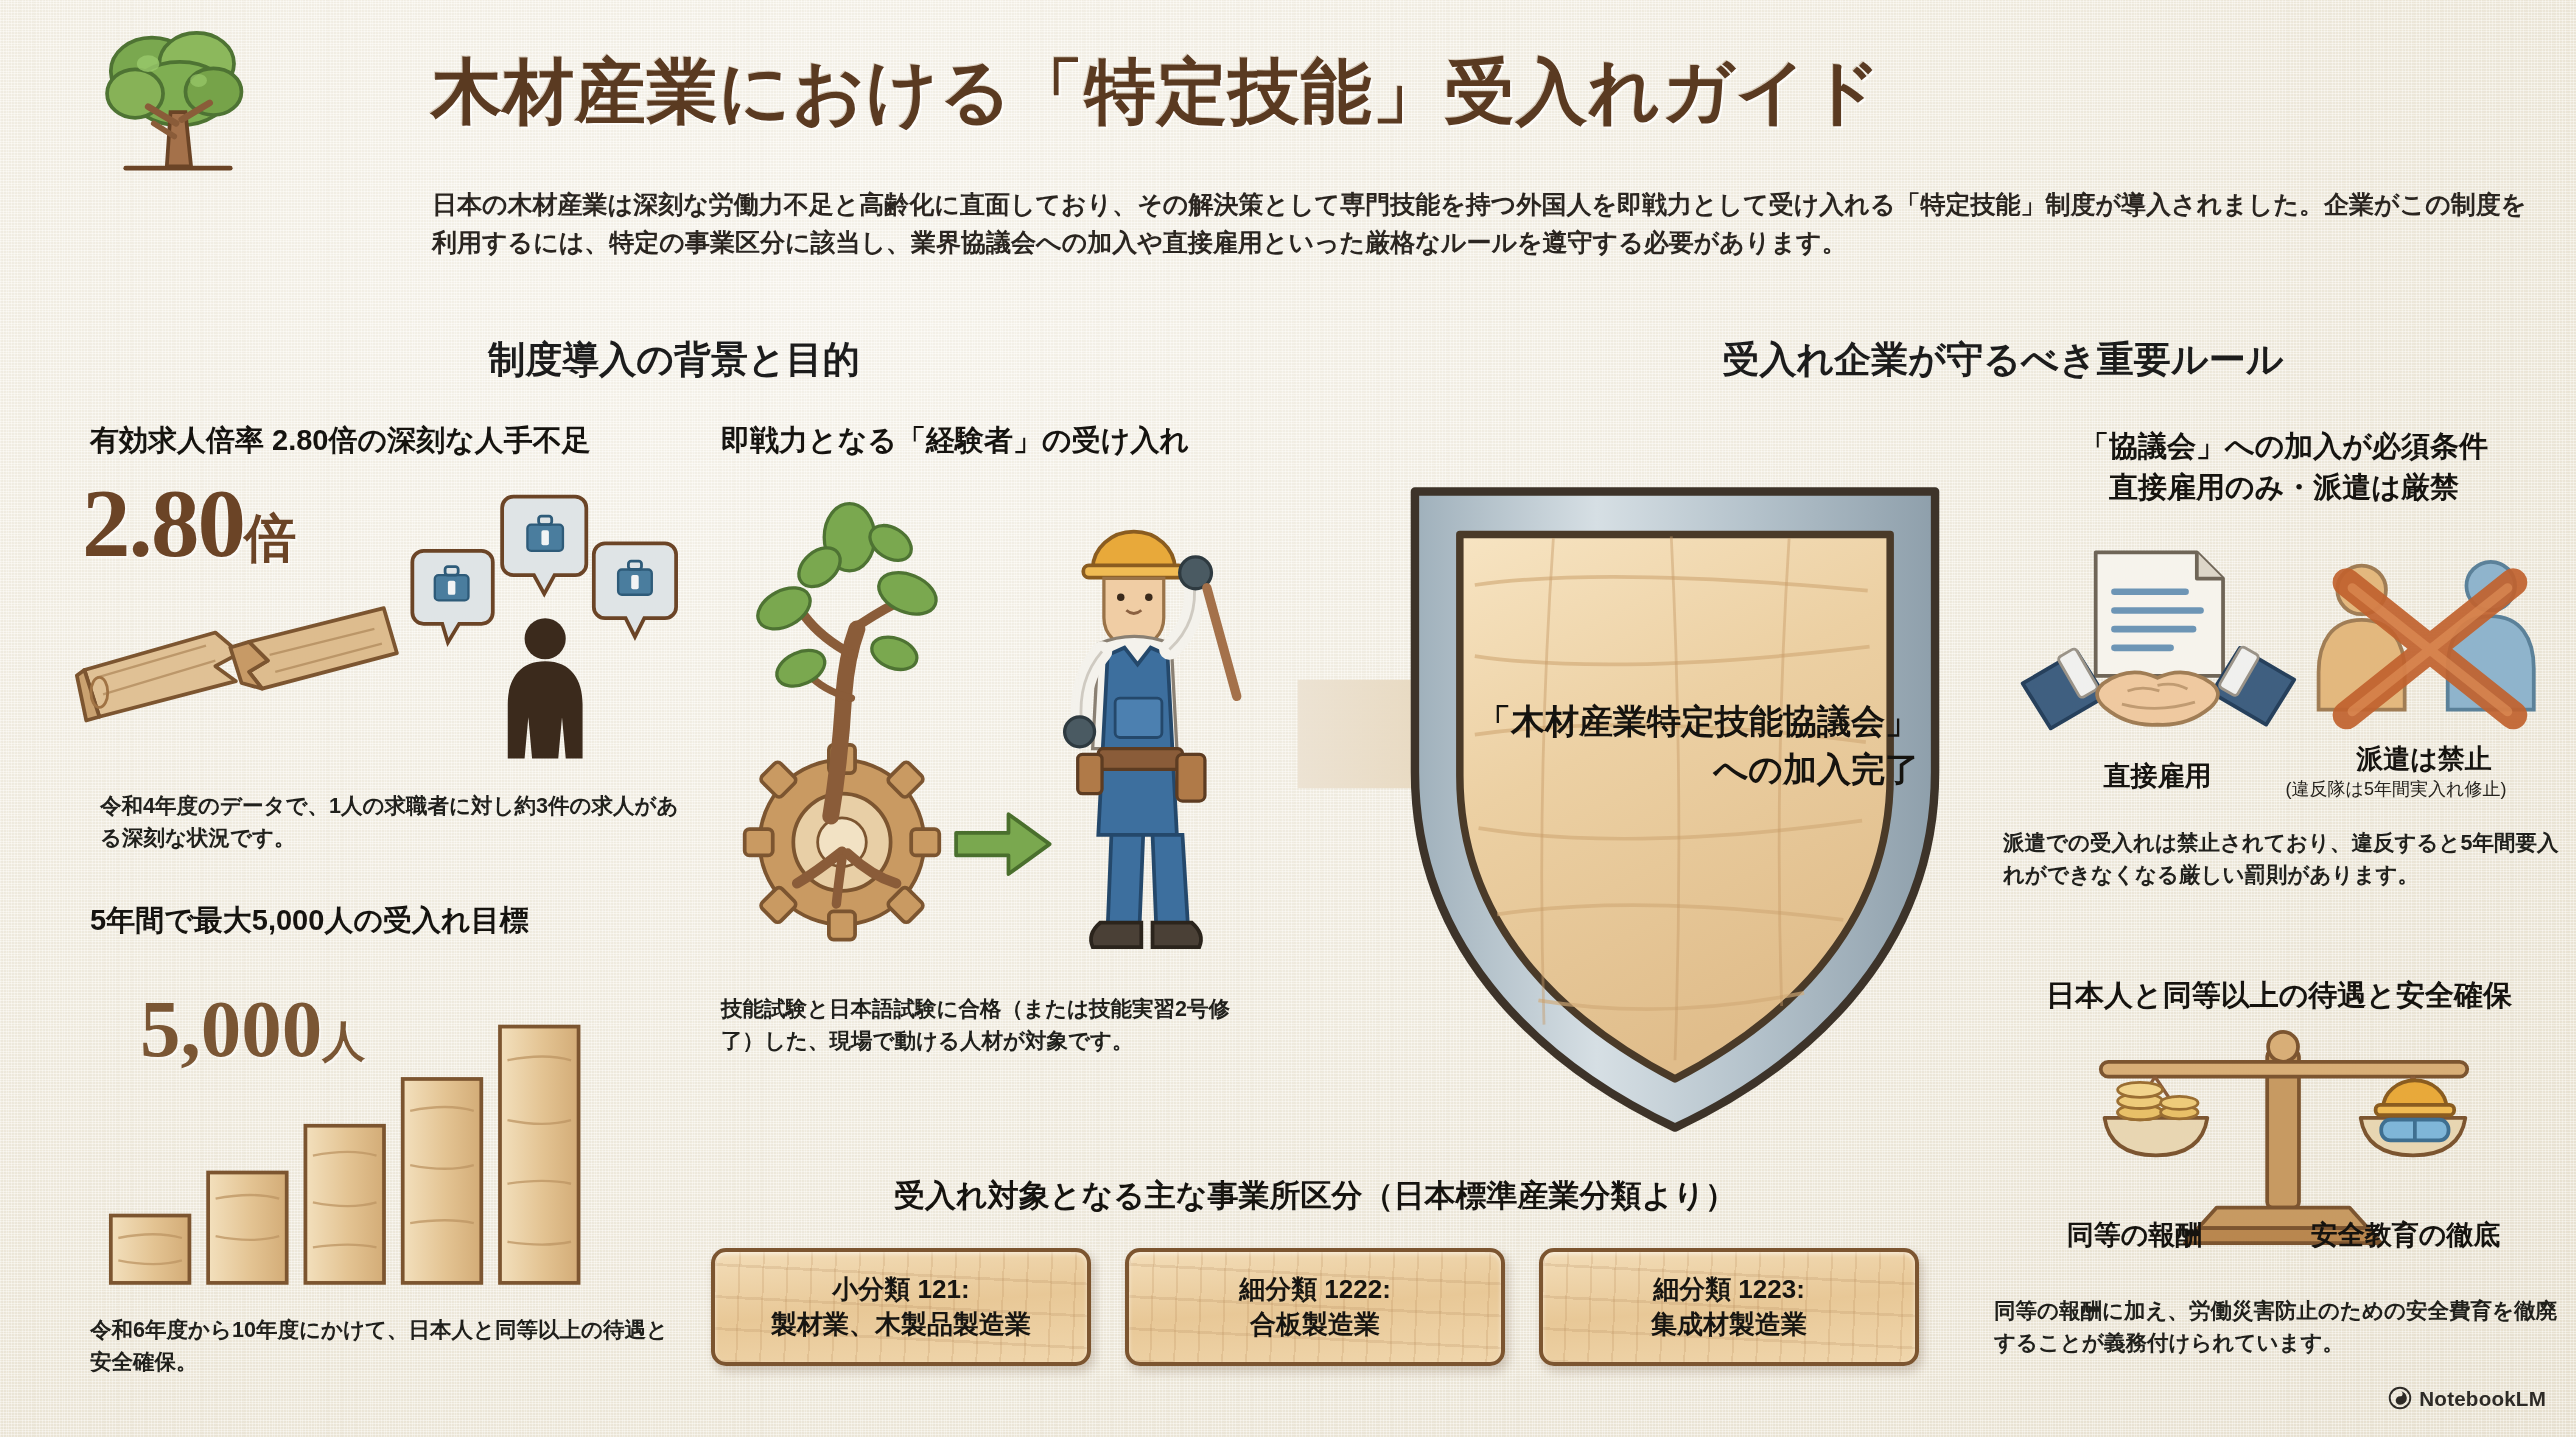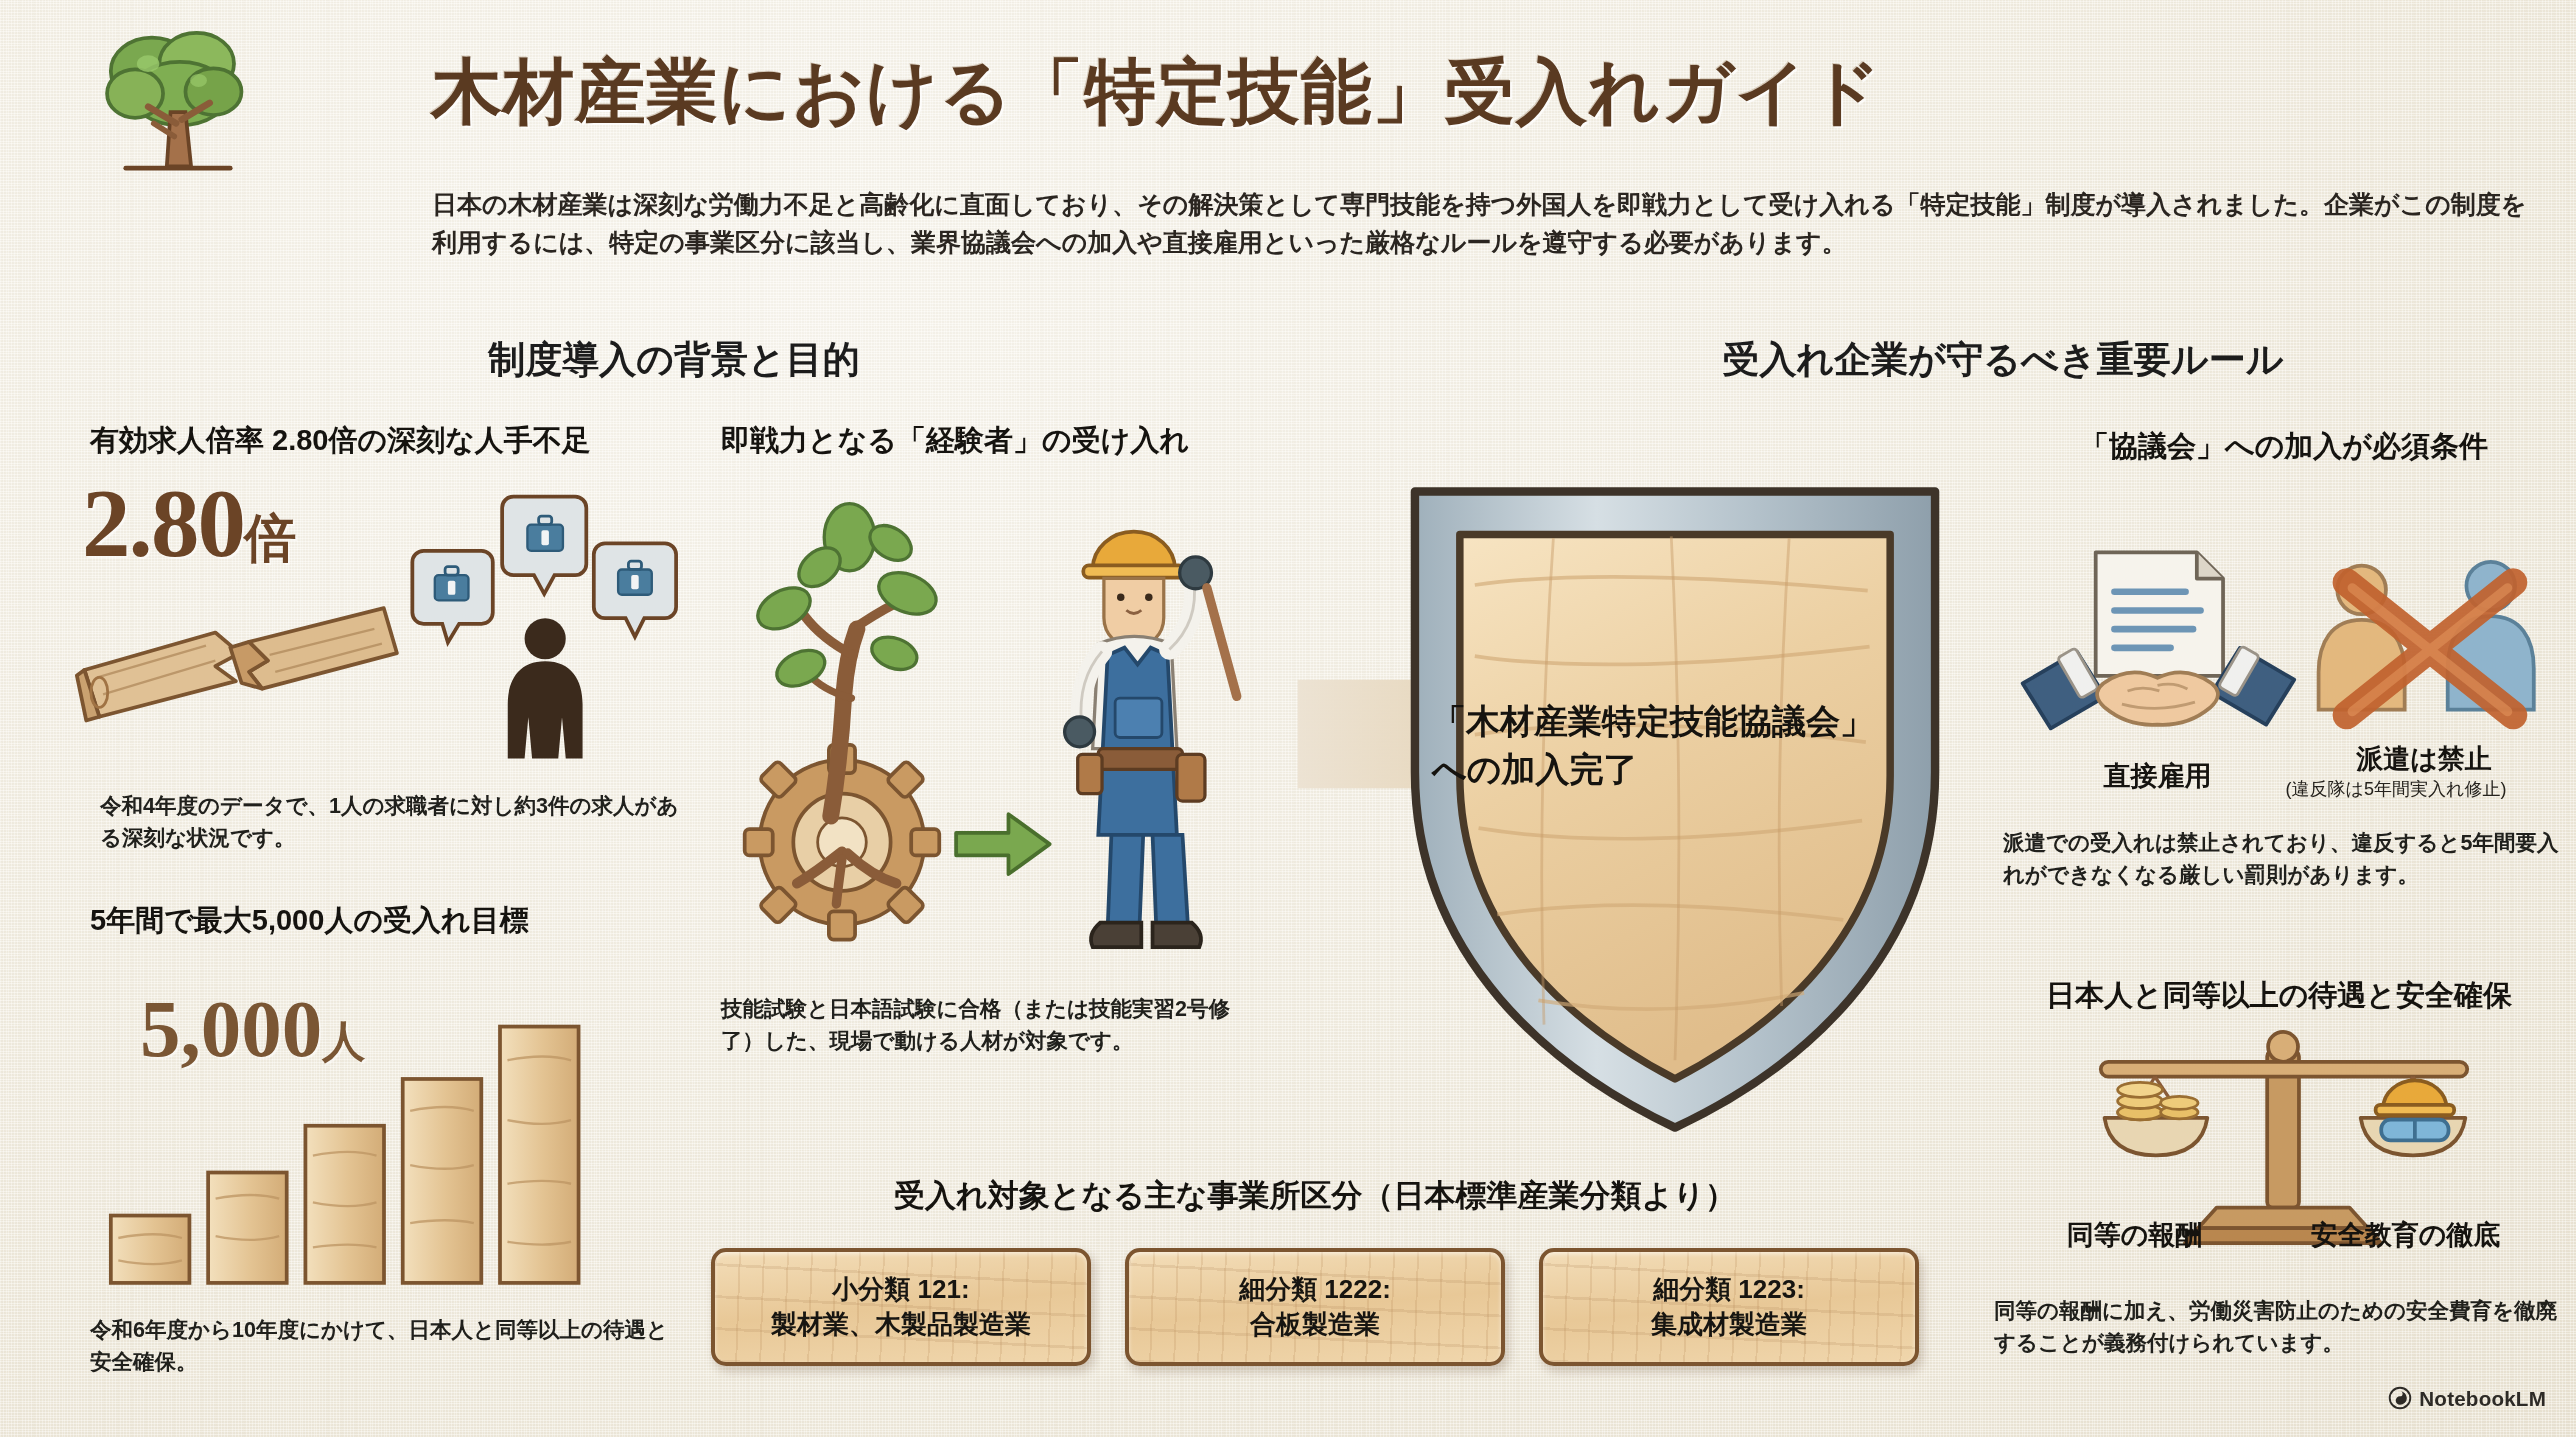--- a/index.html
+++ b/index.html
@@ -79,21 +79,21 @@
   #tree-worker { left: 711px; top: 468px; width: 580px; height: 524px; }
   #m-caption { left: 721px; top: 994px; width: 543px; }
 
   
   #flow-arrow { left: 1292px; top: 590px; width: 290px; height: 290px; }
 
   
   #shield-wrap { left: 1385px; top: 454px; width: 580px; height: 711px; }
   #shield-text {
     left: 1432px; top: 697px; width: 487px;
-    font-size: 34px; font-weight: 800; color: #15130f; text-align: left; line-height: 1.42;
+    font-size: 34px; font-weight: 800; color: #15130f; text-align: right; line-height: 1.42;
   }
 
   
   #r1-title {
     left: 1994px; top: 426px; width: 580px;
     font-size: 29px; font-weight: 800; color: #15130f; text-align: center; line-height: 1.42;
   }
   #icon-handshake { left: 2017px; top: 543px; width: 281px; height: 206px; }
   #icon-noagency { left: 2298px; top: 543px; width: 262px; height: 206px; }
   .icon-label { font-size: 27px; font-weight: 800; color: #15130f; text-align: center; }
@@ -393,20 +393,21 @@
     </g>
   </svg>
 </div>
 <div class="abs" id="shield-text">
   <div>「木材産業特定技能協議会」</div>
   <div>への加入完了</div>
 </div>
 
 <div class="abs" id="r1-title">
   <div>「協議会」への加入が必須条件</div>
+  <div>直接雇用のみ・派遣は厳禁</div>
 </div>
 
 <div class="abs" id="icon-handshake">
   <svg viewBox="0 0 300 220" width="281" height="206">
 
     <path d="M84 10 h108 l28 28 v104 h-136 z" fill="#f6f3ec" stroke="#6f6557" stroke-width="4" stroke-linejoin="round"></path>
     <path d="M192 10 v28 h28" fill="#ddd6c8" stroke="#6f6557" stroke-width="4" stroke-linejoin="round"></path>
     <g stroke="#6d95b5" stroke-width="7" stroke-linecap="round">
       <path d="M104 52 h76"></path>
         <path d="M104 72 h92"></path>

